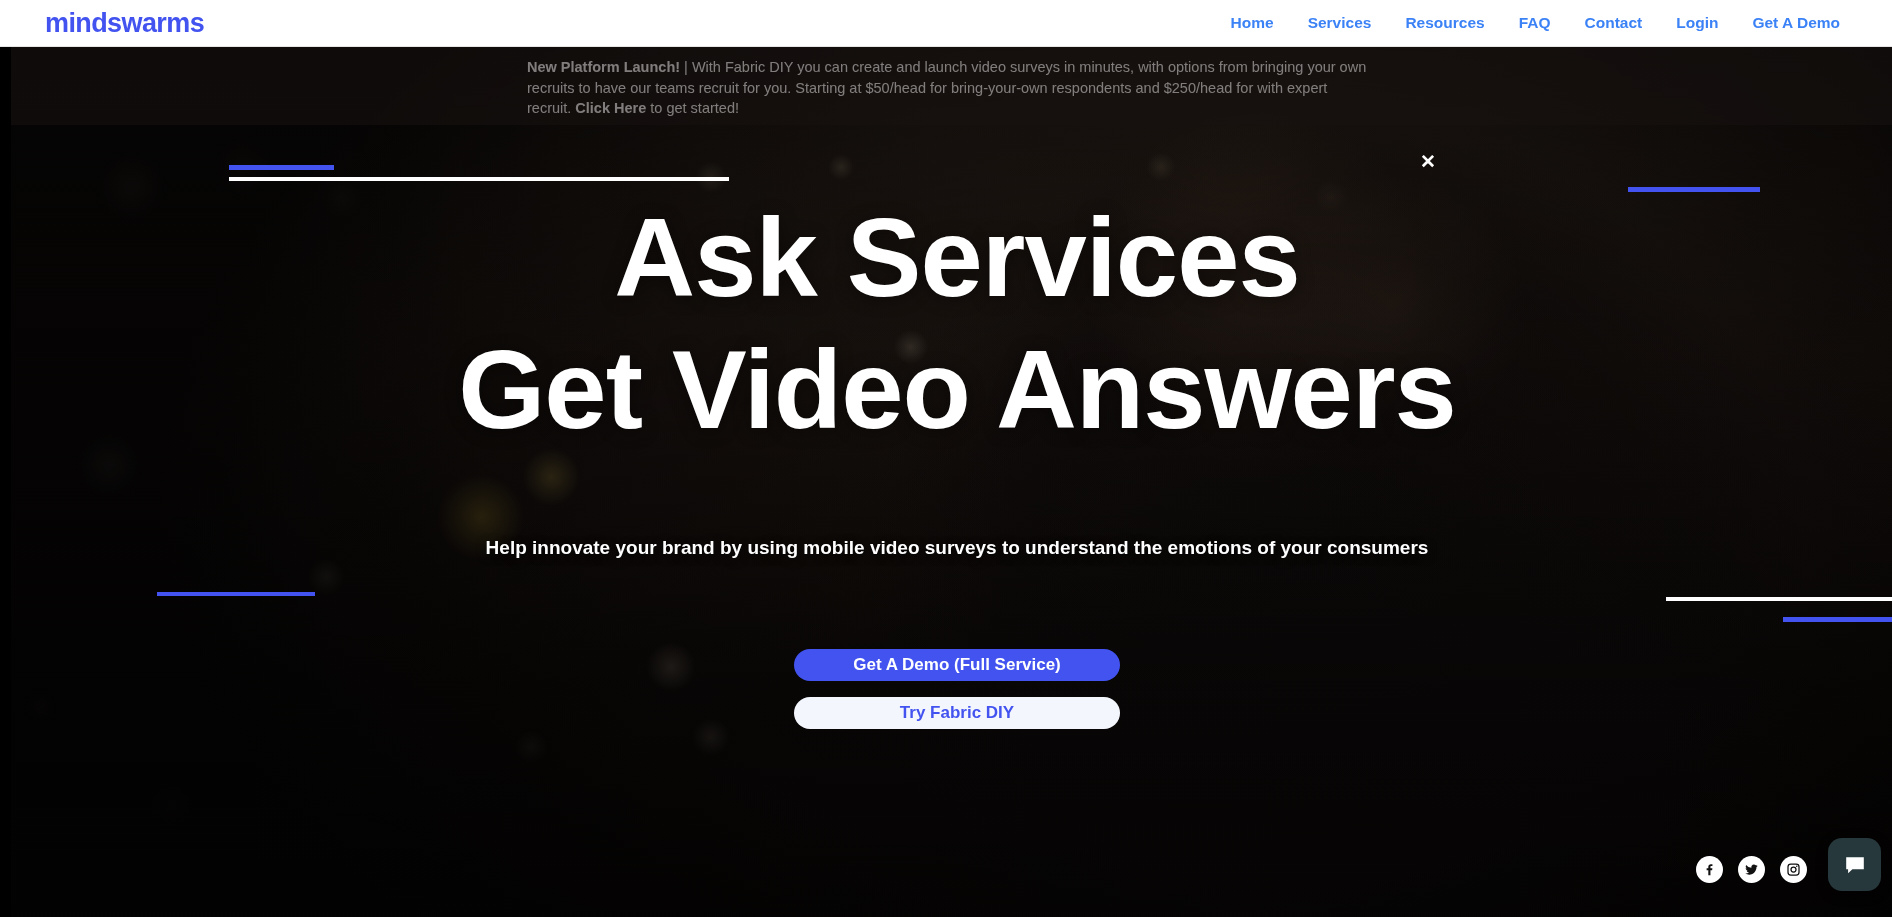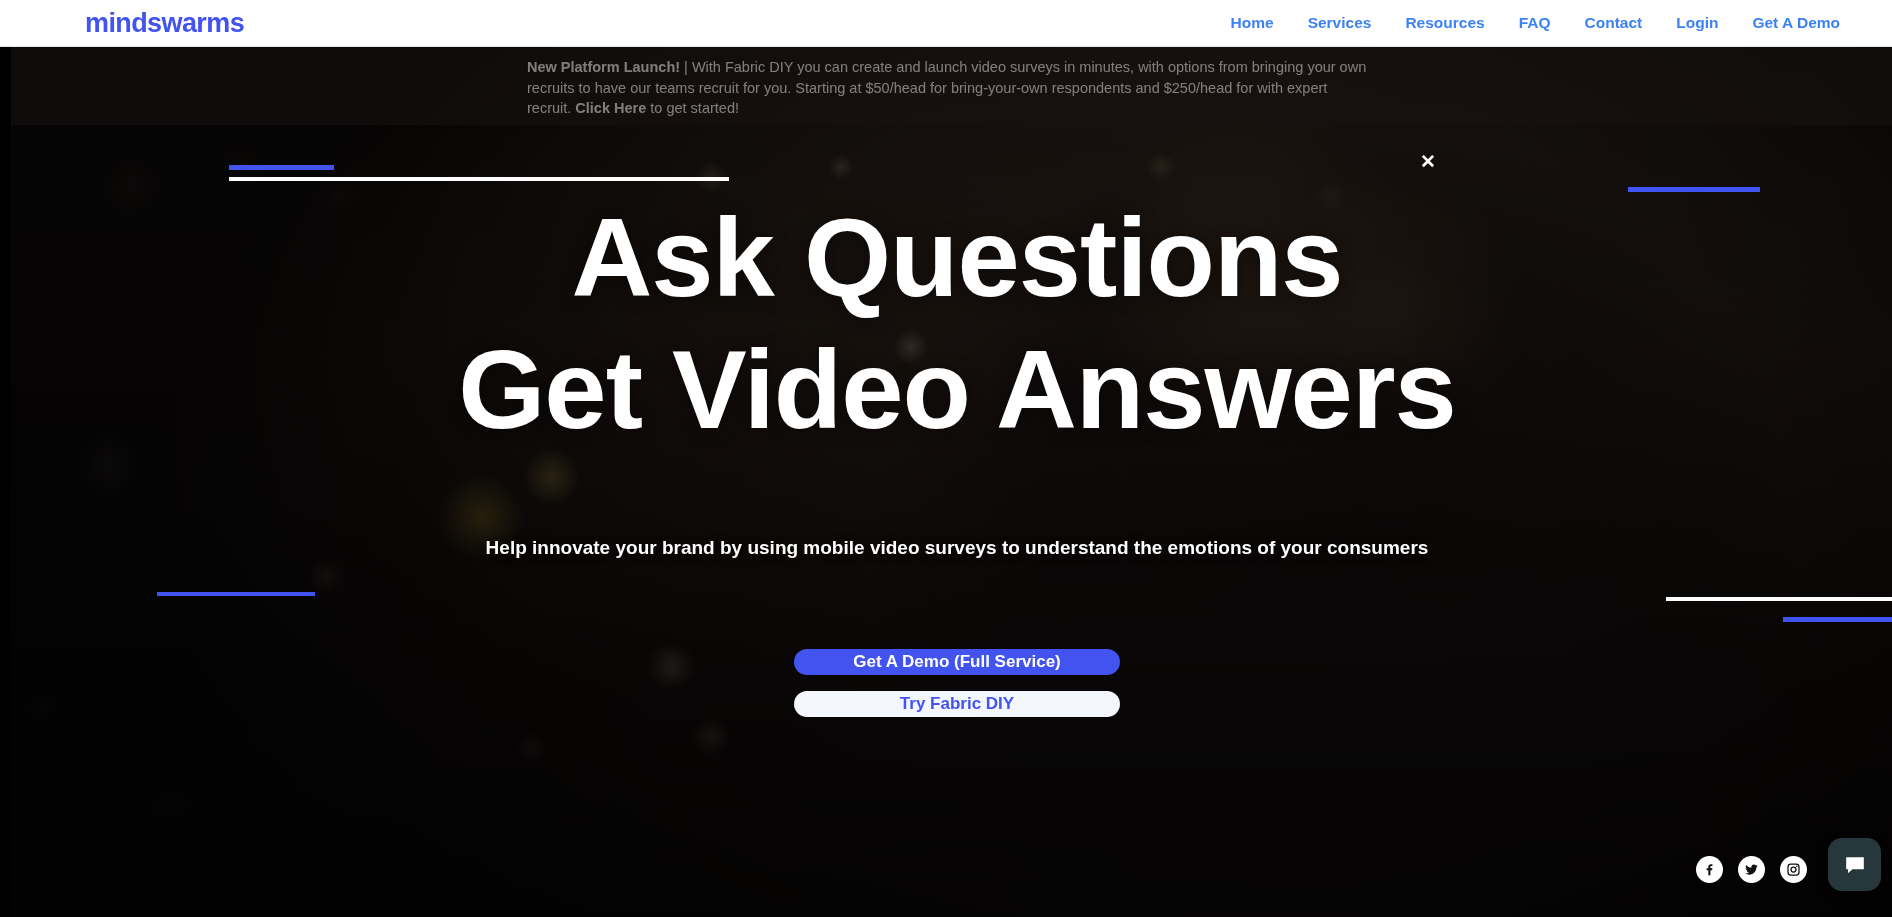--- a/index.html
+++ b/index.html
@@ -10,21 +10,20 @@
     background:#000;
   }
 
   
   .topbar{
     position:absolute; top:0; left:0; width:1892px; height:47px;
     background:#ffffff;
     display:flex; align-items:center;
     border-bottom:1px solid #e6e6e6;
     z-index:60;
-    padding-left:40px;
   }
   .logo{
     margin-left:45px;
     font-size:27px; font-weight:bold; letter-spacing:-0.6px;
     color:#4253f0;
   }
   .nav{
     margin-left:auto; margin-right:52px;
     display:flex; align-items:center; gap:34px;
   }
@@ -124,21 +123,21 @@
     position:absolute; left:0; top:490px; width:1892px;
     text-align:center; color:#ffffff;
     font-size:19px; font-weight:bold;
     text-shadow:0 2px 10px rgba(0,0,0,0.55);
   }
   .btns{
     position:absolute; left:0; top:602px; width:1892px;
     display:flex; flex-direction:column; align-items:center; gap:16px;
   }
   .btn{
-    width:326px; height:26px; border-radius:18px;
+    width:326px; height:32px; border-radius:18px;
     font-size:17px; font-weight:bold;
     display:flex; align-items:center; justify-content:center;
     cursor:pointer; border:none;
     font-family:"Liberation Sans", sans-serif;
   }
   .btn-primary{ background:#4253f0; color:#ffffff; }
   .btn-secondary{ background:#f4f6fd; color:#4253f0; font-weight:bold; }
 
   .scroll{
     position:absolute; left:0; top:805px; width:1892px;
@@ -199,21 +198,21 @@
 
   <div class="rule blue  r1"></div>
   <div class="rule white r2"></div>
   <div class="rule blue  r3"></div>
   <div class="rule blue  r4"></div>
   <div class="rule white r5"></div>
   <div class="rule blue  r6"></div>
 
   <div class="hero-content">
     <h1 class="headline">
-      <span>Ask Questions</span>
+      <span>Ask Services</span>
       <span class="l2">Get Video Answers</span>
     </h1>
 
     <p class="subhead">Help innovate your brand by using mobile video surveys to understand the emotions of your consumers</p>
 
     <div class="btns">
       <button class="btn btn-primary">Get A Demo (Full Service)</button>
       <button class="btn btn-secondary">Try Fabric DIY</button>
     </div>
   </div>

